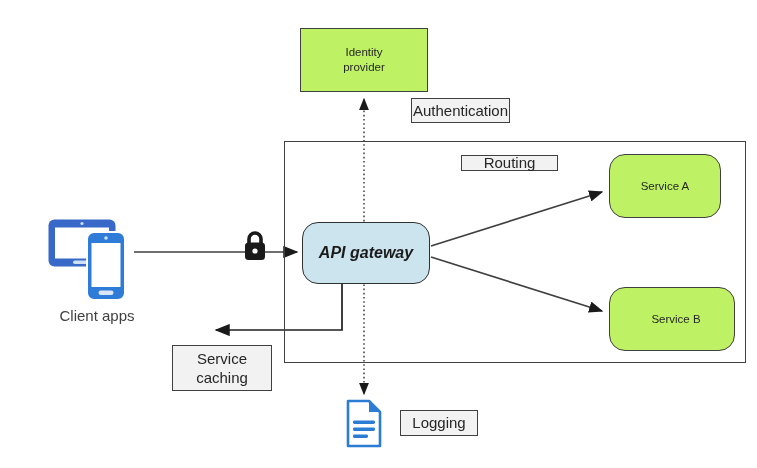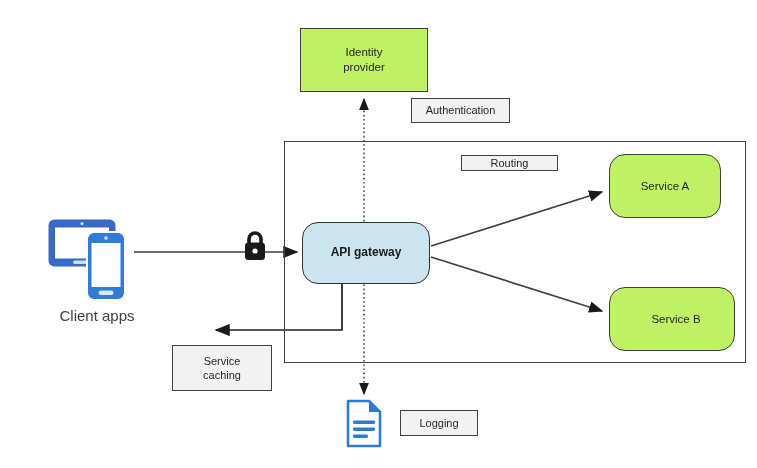--- a/index.html
+++ b/index.html
@@ -28,31 +28,32 @@
   }
   .node {
     background: #bef264;
     border: 1.7px solid #404040;
     font-size: 11.5px;
   }
   .rounded { border-radius: 16px; }
   .tag {
     background: #F2F2F2;
     border: 1.6px solid #404040;
-    font-size: 11px;
+    font-size: 15px;
     align-items: center;
   }
   .prewrap { white-space: pre-line; }
   .gateway {
     background: #CCE4EE;
     border: 1.8px solid #303030;
     border-radius: 16px;
     font-weight: bold;
-    font-size: 12px;
+    font-size: 16px;
     color: #1a1a1a;
+    font-style: italic;
   }
   .icon { position: absolute; }
   .caption {
     position: absolute;
     font-size: 15px;
     color: #404040;
     text-align: center;
   }
   
   .identity   { left: 300px; top: 28px;  width: 128px; height: 64px; }

